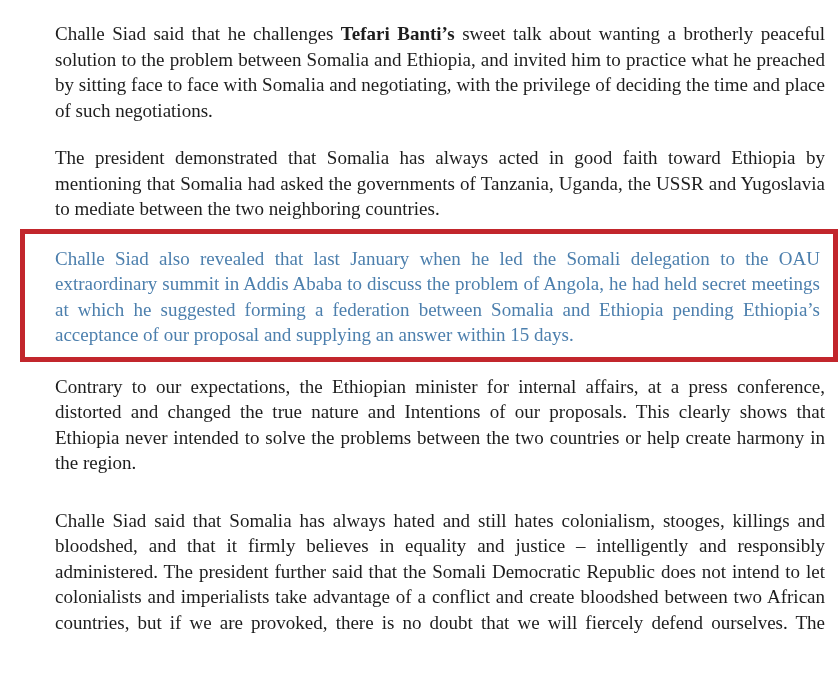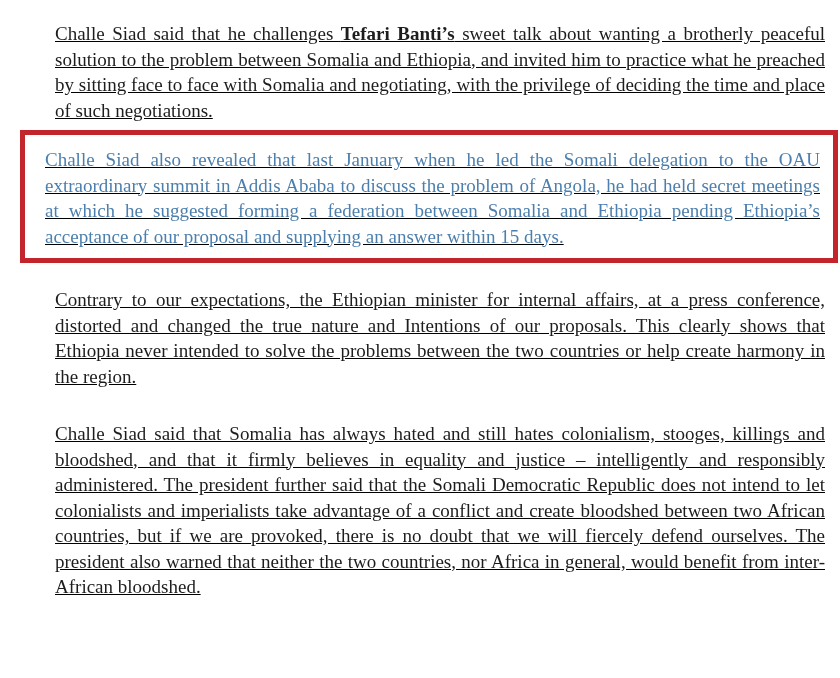--- a/index.html
+++ b/index.html
@@ -15,36 +15,35 @@
     background: var(--background);
   }
   .page {
     position: relative;
     width: 840px;
     height: 638px;
     background: var(--background);
     padding-top: 21px;
     overflow: hidden;
     font-family: "Liberation Serif", "DejaVu Serif", serif;
-    text-decoration: underline;
   }
   .body-par {
     margin: 0 15px 22px 55px;
     font-size: 19px;
     line-height: 25.5px;
     text-align: justify;
     color: var(--body-text);
   }
   .body-par strong {
     font-weight: bold;
   }
   .highlight-box {
-    margin: -15px 2px 24px 20px;
+    margin: -15px 2px 12px 20px;
     border: 5px solid var(--highlight-border);
-    padding: 12px 8px 9px 20px;
+    padding: 12px 8px 9px 30px;
     background: var(--background);
   }
   .highlight-box .highlight-par {
     margin: 0 5px 0 0;
     font-size: 19px;
     line-height: 25.5px;
     text-align: justify;
     color: var(--highlight-text);
   }
   .body-par:last-child {
@@ -52,20 +51,21 @@
     margin-top: 32px;
   }
 </style>
 </head>
 <body>
 
 <div class="page">
 
   <p class="body-par"><span>Challe Siad said that he challenges </span><strong>Tefari Banti’s</strong><span> sweet talk about wanting a brotherly peaceful solution to the problem between Somalia and Ethiopia, and invited him to practice what he preached by sitting face to face with Somalia and negotiating, with the privilege of deciding the time and place of such negotiations.</span></p>
 
+  <p class="body-par">The president demonstrated that Somalia has always acted in good faith toward Ethiopia by mentioning that Somalia had asked the governments of Tanzania, Uganda, the USSR and Yugoslavia to mediate between the two neighboring countries.</p>
 
   <div class="highlight-box">
     <p class="highlight-par">Challe Siad also revealed that last January when he led the Somali delegation to the OAU extraordinary summit in Addis Ababa to discuss the problem of Angola, he had held secret meetings at which he suggested forming a federation between Somalia and Ethiopia pending Ethiopia’s acceptance of our proposal and supplying an answer within 15 days.</p>
   </div>
 
   <p class="body-par">Contrary to our expectations, the Ethiopian minister for internal affairs, at a press conference, distorted and changed the true nature and Intentions of our proposals. This clearly shows that Ethiopia never intended to solve the problems between the two countries or help create harmony in the region.</p>
 
   <p class="body-par">Challe Siad said that Somalia has always hated and still hates colonialism, stooges, killings and bloodshed, and that it firmly believes in equality and justice – intelligently and responsibly administered. The president further said that the Somali Democratic Republic does not intend to let colonialists and imperialists take advantage of a conflict and create bloodshed between two African countries, but if we are provoked, there is no doubt that we will fiercely defend ourselves. The president also warned that neither the two countries, nor Africa in general, would benefit from inter-African bloodshed.</p>
 
 </div>

